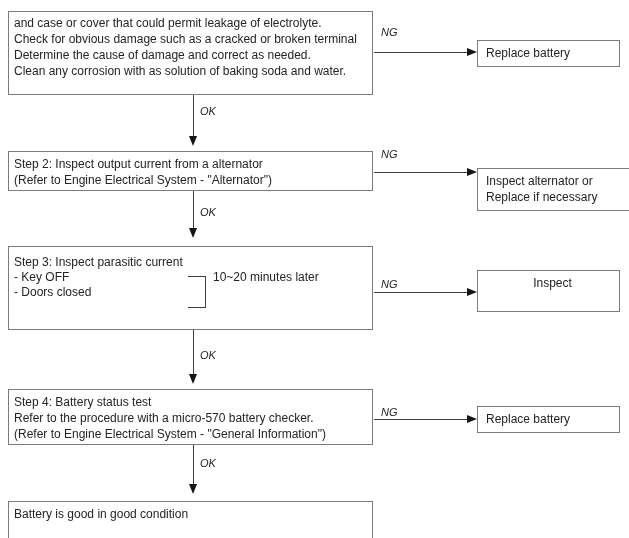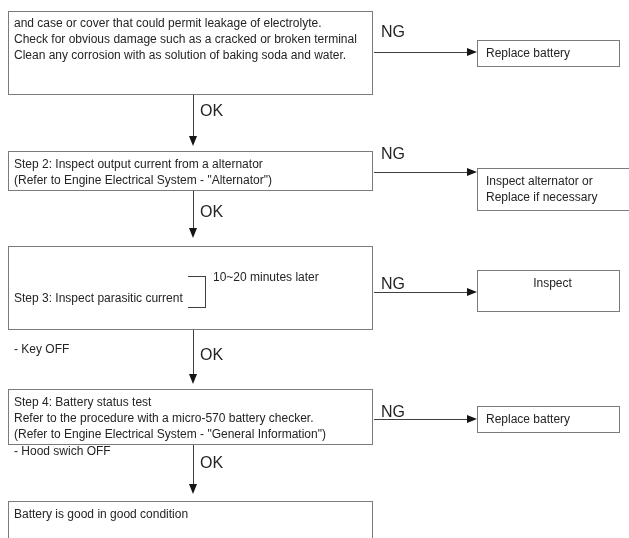--- a/index.html
+++ b/index.html
@@ -10,51 +10,52 @@
     position:relative; width:629px; height:538px; background:var(--bg);
     font-family:"Liberation Sans", sans-serif; color:var(--text);
   }
   .box{
     position:absolute; box-sizing:border-box; border:1px solid var(--line);
     background:var(--bg); font-size:12px;
   }
   .step-box{padding:3px 0 0 5px;}
   .action-box{padding:4px 0 0 8px;}
   .ln{white-space:nowrap; line-height:16px;}
-  .lh15 .ln{line-height:15px;margin-top:36px;}
+  .lh15 .ln{line-height:15px;}
   .pt4{padding-top:4px;}
   .pt8{padding-top:8px;}
   .ind{padding-left:10px;}
   .vline{position:absolute; width:1px; background:var(--arrow);}
   .hline{position:absolute; height:1px; background:var(--arrow);}
   .vhead{
     position:absolute; width:0; height:0;
     border-left:4.5px solid transparent; border-right:4.5px solid transparent;
     border-top:10px solid var(--head);
   }
   .hhead{
     position:absolute; width:0; height:0;
     border-top:4.5px solid transparent; border-bottom:4.5px solid transparent;
     border-left:10px solid var(--head);
   }
   .lbl{
-    position:absolute; font-size:16px; line-height:14px; white-space:nowrap;
+    position:absolute; font-size:11px; line-height:14px; white-space:nowrap;font-style:italic;
   }
   .bracket-v{position:absolute; width:1px; background:var(--arrow);}
   .bracket-h{position:absolute; height:1px; width:17px; background:var(--arrow);}
   .note{position:absolute; font-size:12px; line-height:14px; white-space:nowrap;}
 </style>
 </head>
 <body>
 
 <div class="diagram">
 
   <div class="box step-box" style="left:8px;top:11px;width:365px;height:84px;">
     <div class="ln">and case or cover that could permit leakage of electrolyte.</div>
     <div class="ln">Check for obvious damage such as a cracked or broken terminal</div>
+    <div class="ln">Determine the cause of damage and correct as needed.</div>
     <div class="ln">Clean any corrosion with as solution of baking soda and water.</div>
   </div>
 
   <div class="lbl" style="left:381px;top:25px;">NG</div>
   <div class="hline" style="left:374px;top:52px;width:93px;"></div>
   <div class="hhead" style="left:467px;top:48px;"></div>
   <div class="box action-box" style="left:477px;top:40px;width:143px;height:27px;">
     <div class="ln">Replace battery</div>
   </div>
 
@@ -76,21 +77,20 @@
   </div>
 
   <div class="vline" style="left:193px;top:191px;height:37px;"></div>
   <div class="vhead" style="left:189px;top:228px;"></div>
   <div class="lbl" style="left:200px;top:205px;">OK</div>
 
   <div class="box step-box lh15 pt8" style="left:8px;top:246px;width:365px;height:84px;">
     <div class="ln">Step 3: Inspect parasitic current</div>
     <div class="ln">- Key OFF</div>
     <div class="ln">- Doors closed</div>
-    <div class="ln">- Hood swich OFF</div>
   </div>
 
   <div class="bracket-h" style="left:188px;top:276px;"></div>
   <div class="bracket-v" style="left:205px;top:276px;height:32px;"></div>
   <div class="bracket-h" style="left:188px;top:307px;"></div>
   <div class="note" style="left:213px;top:270px;text-align:center;">10~20 minutes later</div>
 
   <div class="lbl" style="left:381px;top:277px;">NG</div>
   <div class="hline" style="left:374px;top:292px;width:93px;"></div>
   <div class="hhead" style="left:467px;top:288px;"></div>

